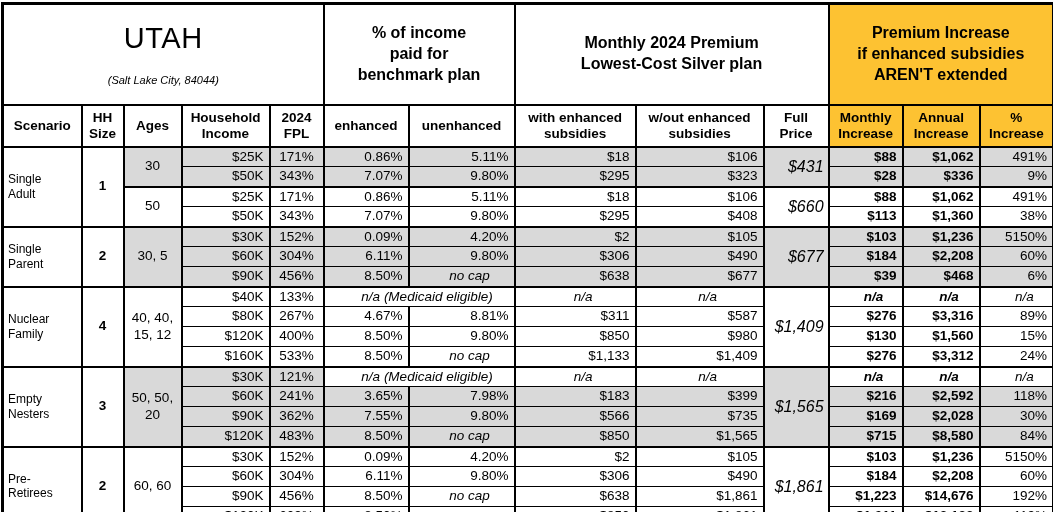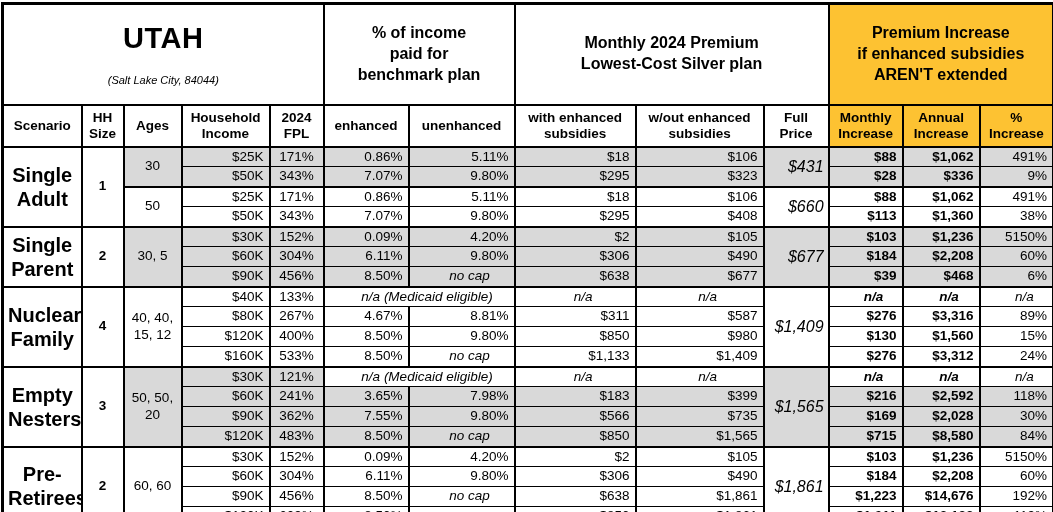--- a/index.html
+++ b/index.html
@@ -8,31 +8,31 @@
   body{width:1053px;height:512px;font-family:"Liberation Sans",sans-serif;color:#000;}
   table{border-collapse:collapse;table-layout:fixed;width:1051px;margin:2px 0 0 1px;
         border:3px solid var(--line);}
   td,th{border-left:2px solid var(--line);border-top:1px solid var(--line);
         padding:0 4px;font-size:13.5px;line-height:1.2;overflow:hidden;vertical-align:middle;}
   tbody td{height:20px;}
   
   thead th{text-align:center;vertical-align:middle;white-space:pre-line;}
   tr.toprow th{height:72px;border-bottom:2px solid var(--line);}
   tr.colrow th{height:42px;border-bottom:2px solid var(--line);font-size:13.5px;font-weight:bold;line-height:1.15;}
-  .h-title .state{font-size:29px;font-weight:bold;letter-spacing:0.5px;}
+  .h-title .state{font-size:29px;font-weight:normal;letter-spacing:0.5px;}
   .h-title .sub{font-size:11px;font-style:italic;font-weight:normal;margin-top:2px;}
   .h-group{font-size:16px;font-weight:bold;line-height:1.3;}
   .oh{background:var(--orange);text-align:center;}
   
   .num{text-align:right;padding-right:5px;}
   .ctr{text-align:center;}
   .ital{font-style:italic;padding-left:20px;}
   .bold{font-weight:bold;}
   .shade{background:var(--gray);}
-  .scenario{font-weight:bold;text-align:center;white-space:pre-line;font-size:20px;}
+  .scenario{font-weight:normal;white-space:pre-line;font-size:12px;}
   .hh{font-weight:bold;text-align:center;}
   .ages{text-align:center;white-space:pre-line;margin-left:48px;}
   .full{font-style:italic;text-align:right;font-size:16px;}
   tr.sec-top td{border-top:2px solid var(--line);}
   tr.grp-top td{border-top:2px solid var(--line);}
 </style>
 </head>
 <body>
 
 <table>

